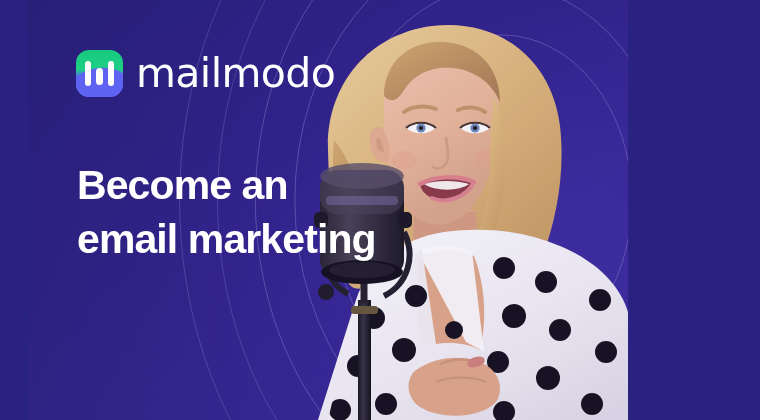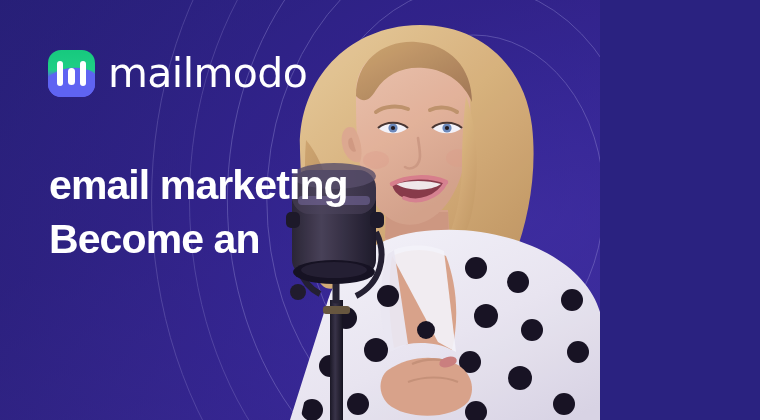--- a/index.html
+++ b/index.html
@@ -8,20 +8,21 @@
     font-family:"Liberation Sans", sans-serif;
     background:#2a2280;
   }
 
   .banner{
     position:relative;
     width:600px; height:420px;
     overflow:hidden;
     background:
       radial-gradient(120% 130% at 88% 52%, #4331a8 0%, #3a2a9a 26%, #322387 52%, #2b2079 76%, #261d6f 100%);
+    margin-left: 28px;
   }
   .bg-tint{
     position:absolute; inset:0;
     background:linear-gradient(150deg, #251f79 0%, #2d2184 38%, #3a2a99 72%, #40309f 100%);
     opacity:.55;
     mix-blend-mode:normal;
   }
 
   
   .arcs{ position:absolute; inset:0; pointer-events:none; }
@@ -119,22 +120,22 @@
       <div class="bars">
         <div class="bar b1"></div>
         <div class="bar b2"></div>
         <div class="bar b3"></div>
       </div>
     </div>
     <div class="logo-word">mailmodo</div>
   </div>
 
   <h1 class="headline">
+    <span class="ln">Become an</span>
     <span class="ln">email marketing</span>
-    <span class="ln">Become an</span>
   </h1>
 
   <div class="photo">
     <svg viewBox="0 0 420 420" aria-hidden="true">
       <defs>
         <linearGradient id="skin" x1="0" y1="0" x2="0.4" y2="1">
           <stop offset="0%" stop-color="#f6cdb0"></stop>
           <stop offset="55%" stop-color="#edbb9b"></stop>
           <stop offset="100%" stop-color="#dda98a"></stop>
         </linearGradient>

